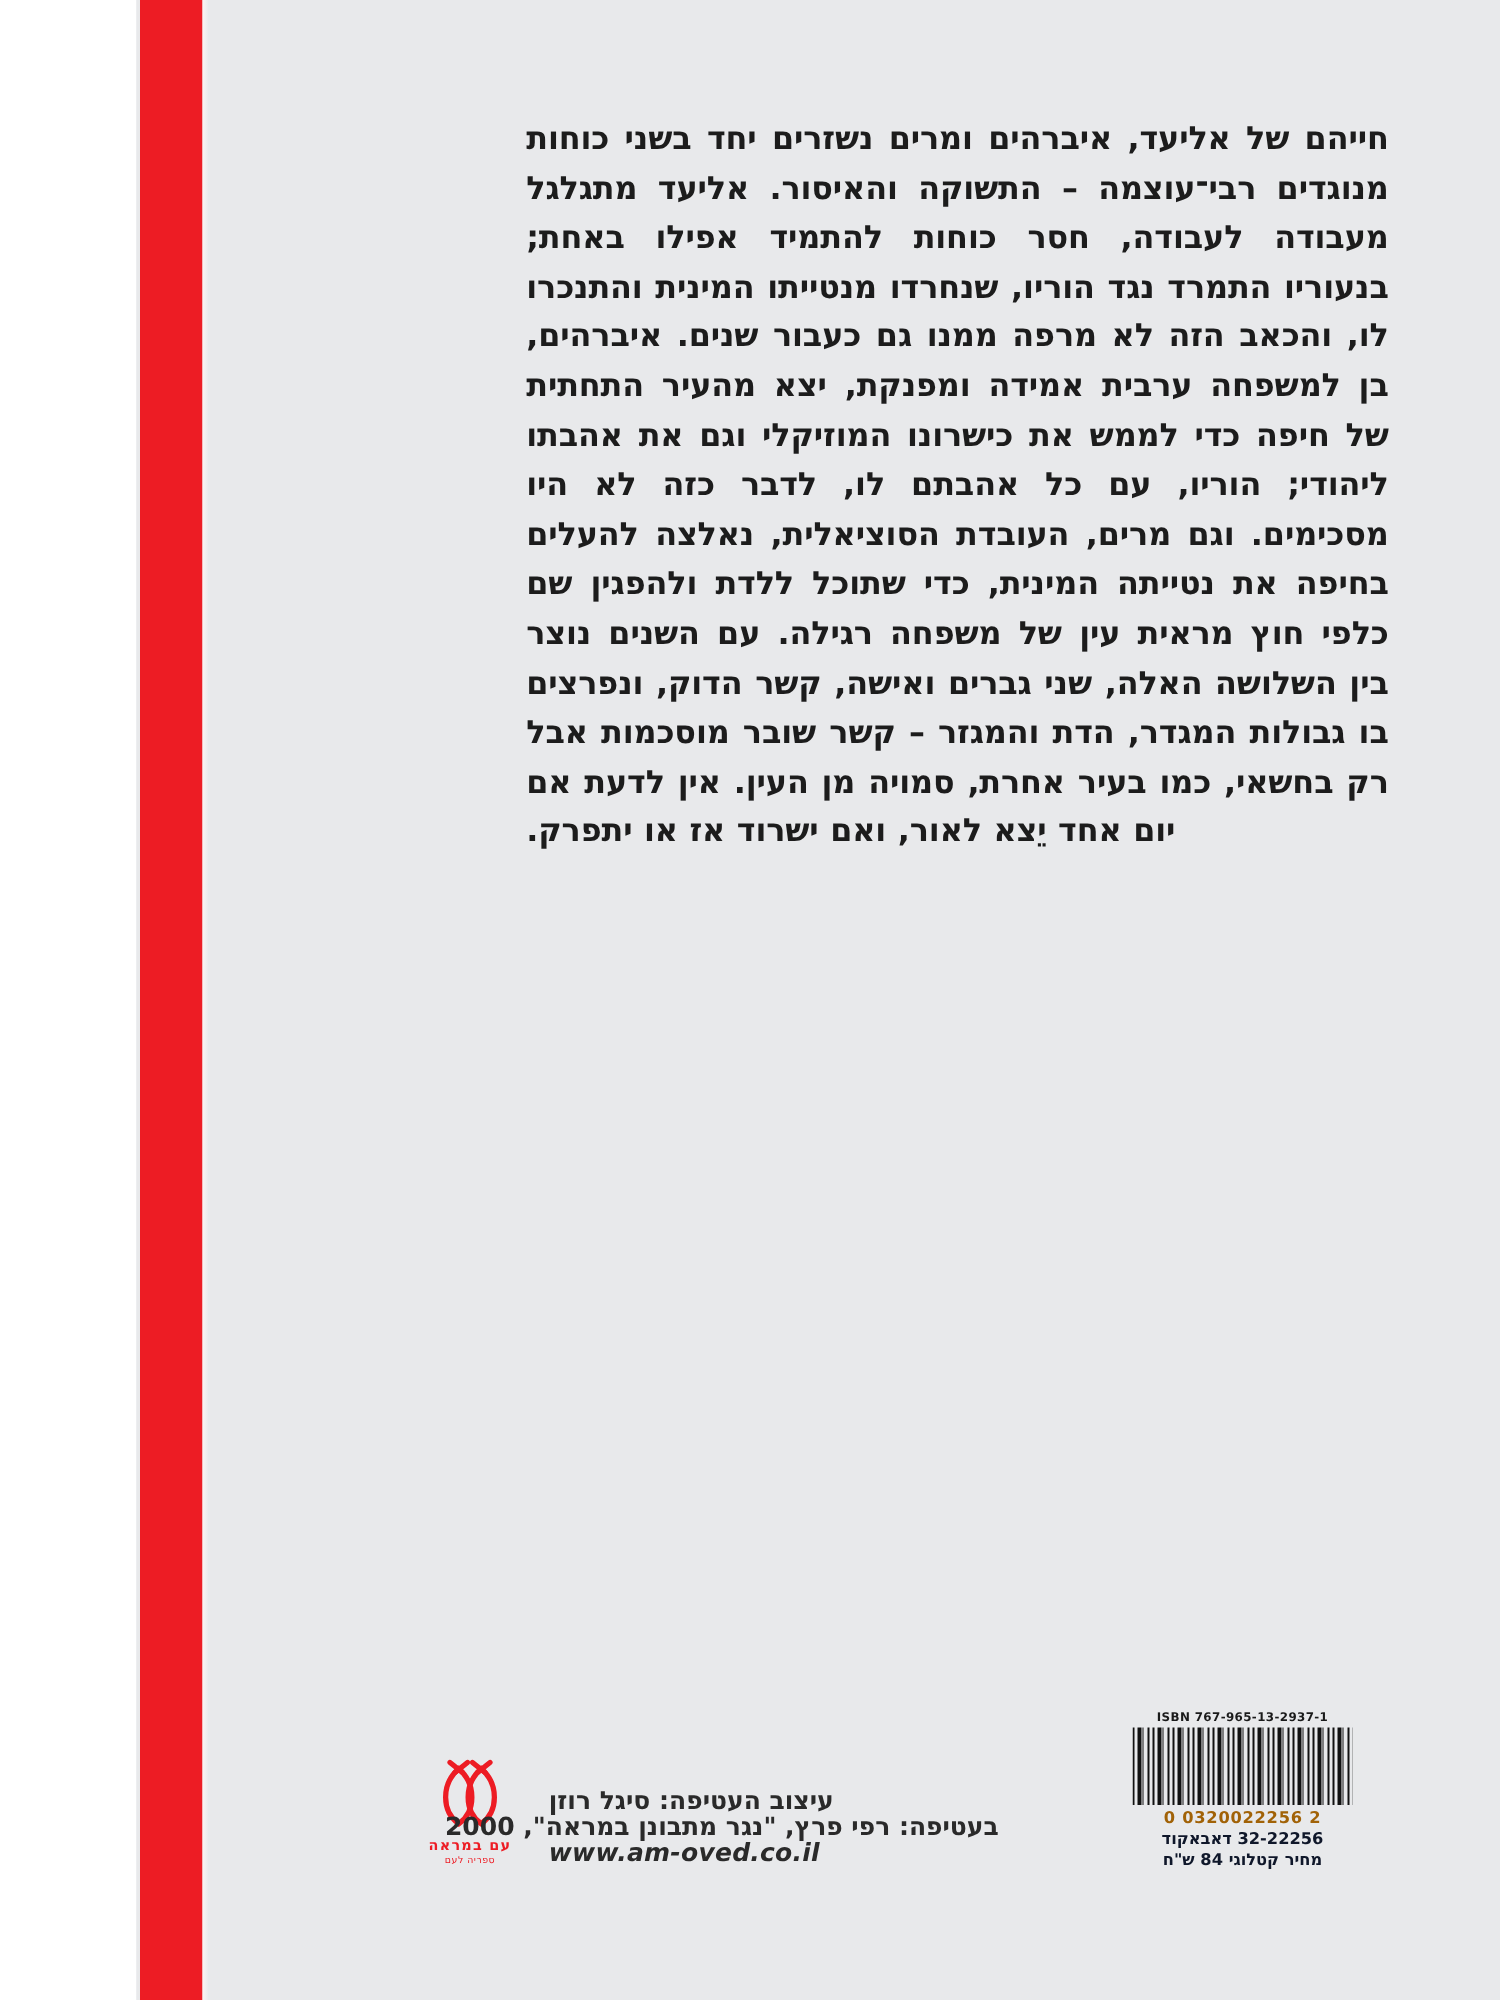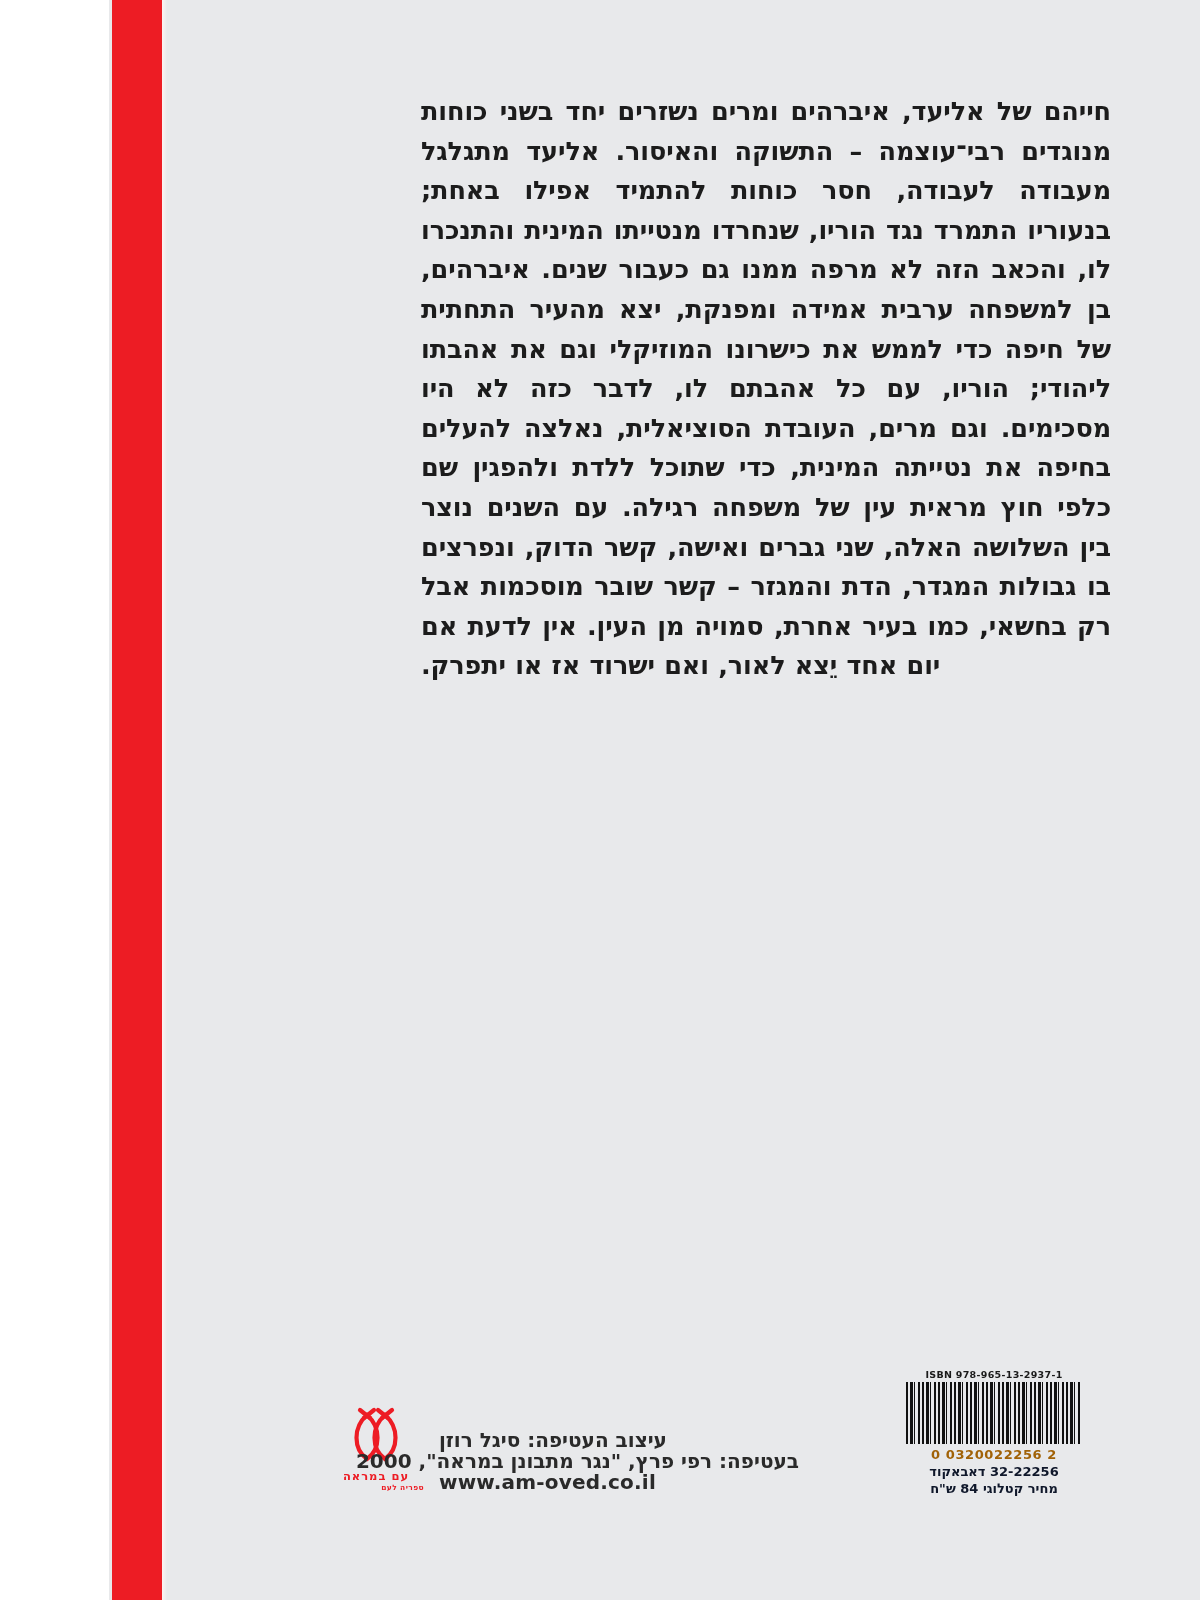--- a/index.html
+++ b/index.html
@@ -111,42 +111,41 @@
     margin-top:2px;
     font-size:11.5px;
     font-weight:700;
     color:#ed1c24;
     letter-spacing:1px;
     direction:rtl;
   }
   #logo-sub {
     display:block;
     font-size:7.5px;
-    font-weight:700;
+    font-weight:400;
     color:#ed1c24;
     letter-spacing:0.4px;
     direction:rtl;
-    text-align:right;
   }
 
   
   #credits {
     position:absolute;
     left:330px;
     width:360px;
     bottom:107px;
     direction:rtl;
     text-align:left;
     font-size:20px;
     line-height:21px;
     font-weight:700;
     color:#2a2a2a;
   }
   #credits div { white-space:nowrap; }
-  #credits .url { direction:ltr; text-align:left; letter-spacing:0.2px; }
+  #credits .url { direction:ltr; text-align:left; letter-spacing:0.2px;font-style:italic; }
 
   
   #barcode-block {
     position:absolute;
     left:795px;
     bottom:104px;
     width:180px;
   }
   #isbn-line {
     font-size:9.5px;
@@ -226,21 +225,21 @@
         <span id="logo-sub">ספריה לעם</span>
       </div>
 
       <div id="credits">
         <div>עיצוב העטיפה: סיגל רוזן</div>
         <div>בעטיפה: רפי פרץ, "נגר מתבונן במראה", 2000</div>
         <div class="url">www.am-oved.co.il</div>
       </div>
 
       <div id="barcode-block">
-        <div id="isbn-line">ISBN 978-965-13-2937-1</div>
+        <div id="isbn-line">ISBN 767-965-13-2937-1</div>
         <div id="barcode-bars"></div>
         <div id="barcode-digits">0 0320022256 2</div>
         <div class="bc-line">32-22256  דאבאקוד</div>
         <div class="bc-line">מחיר קטלוגי 84 ש"ח</div>
       </div>
 
     </div>
   </div>
 </div>
 

